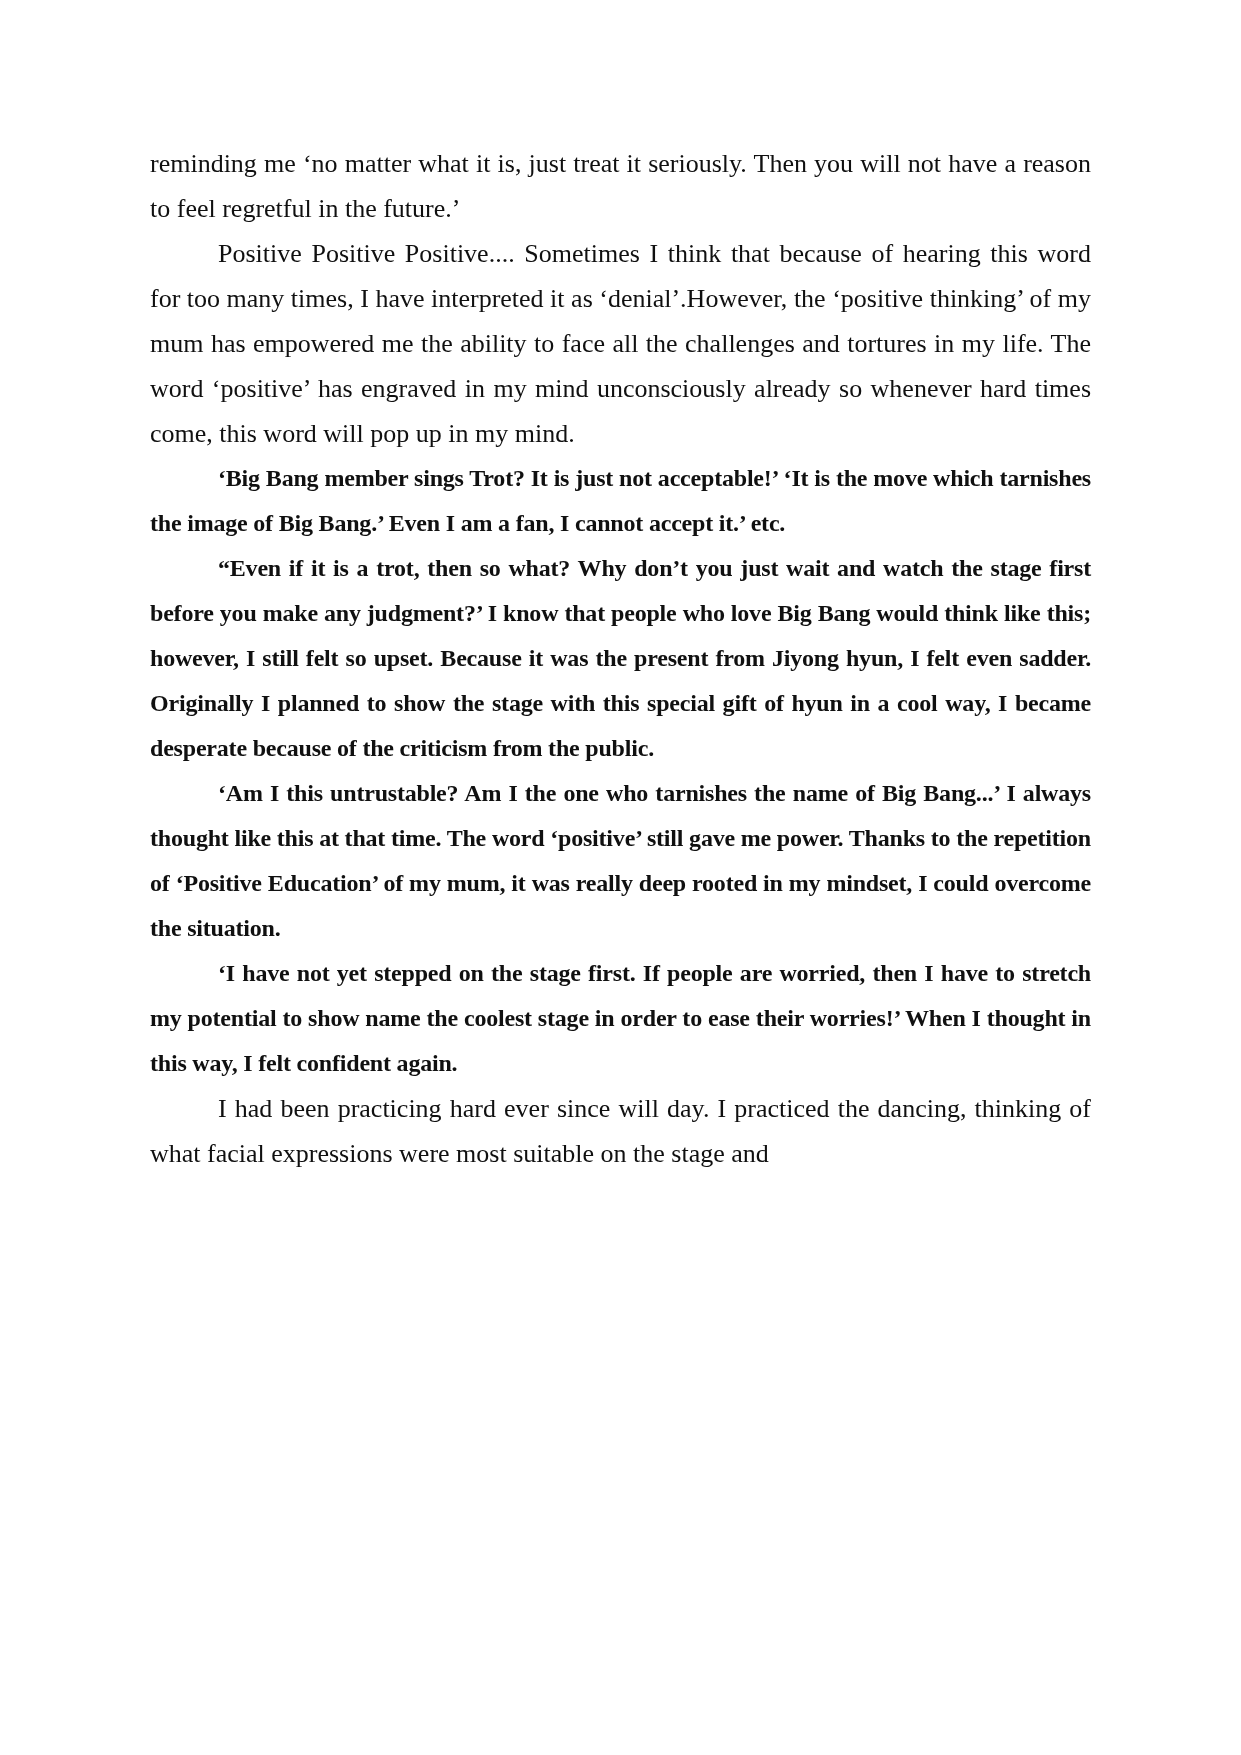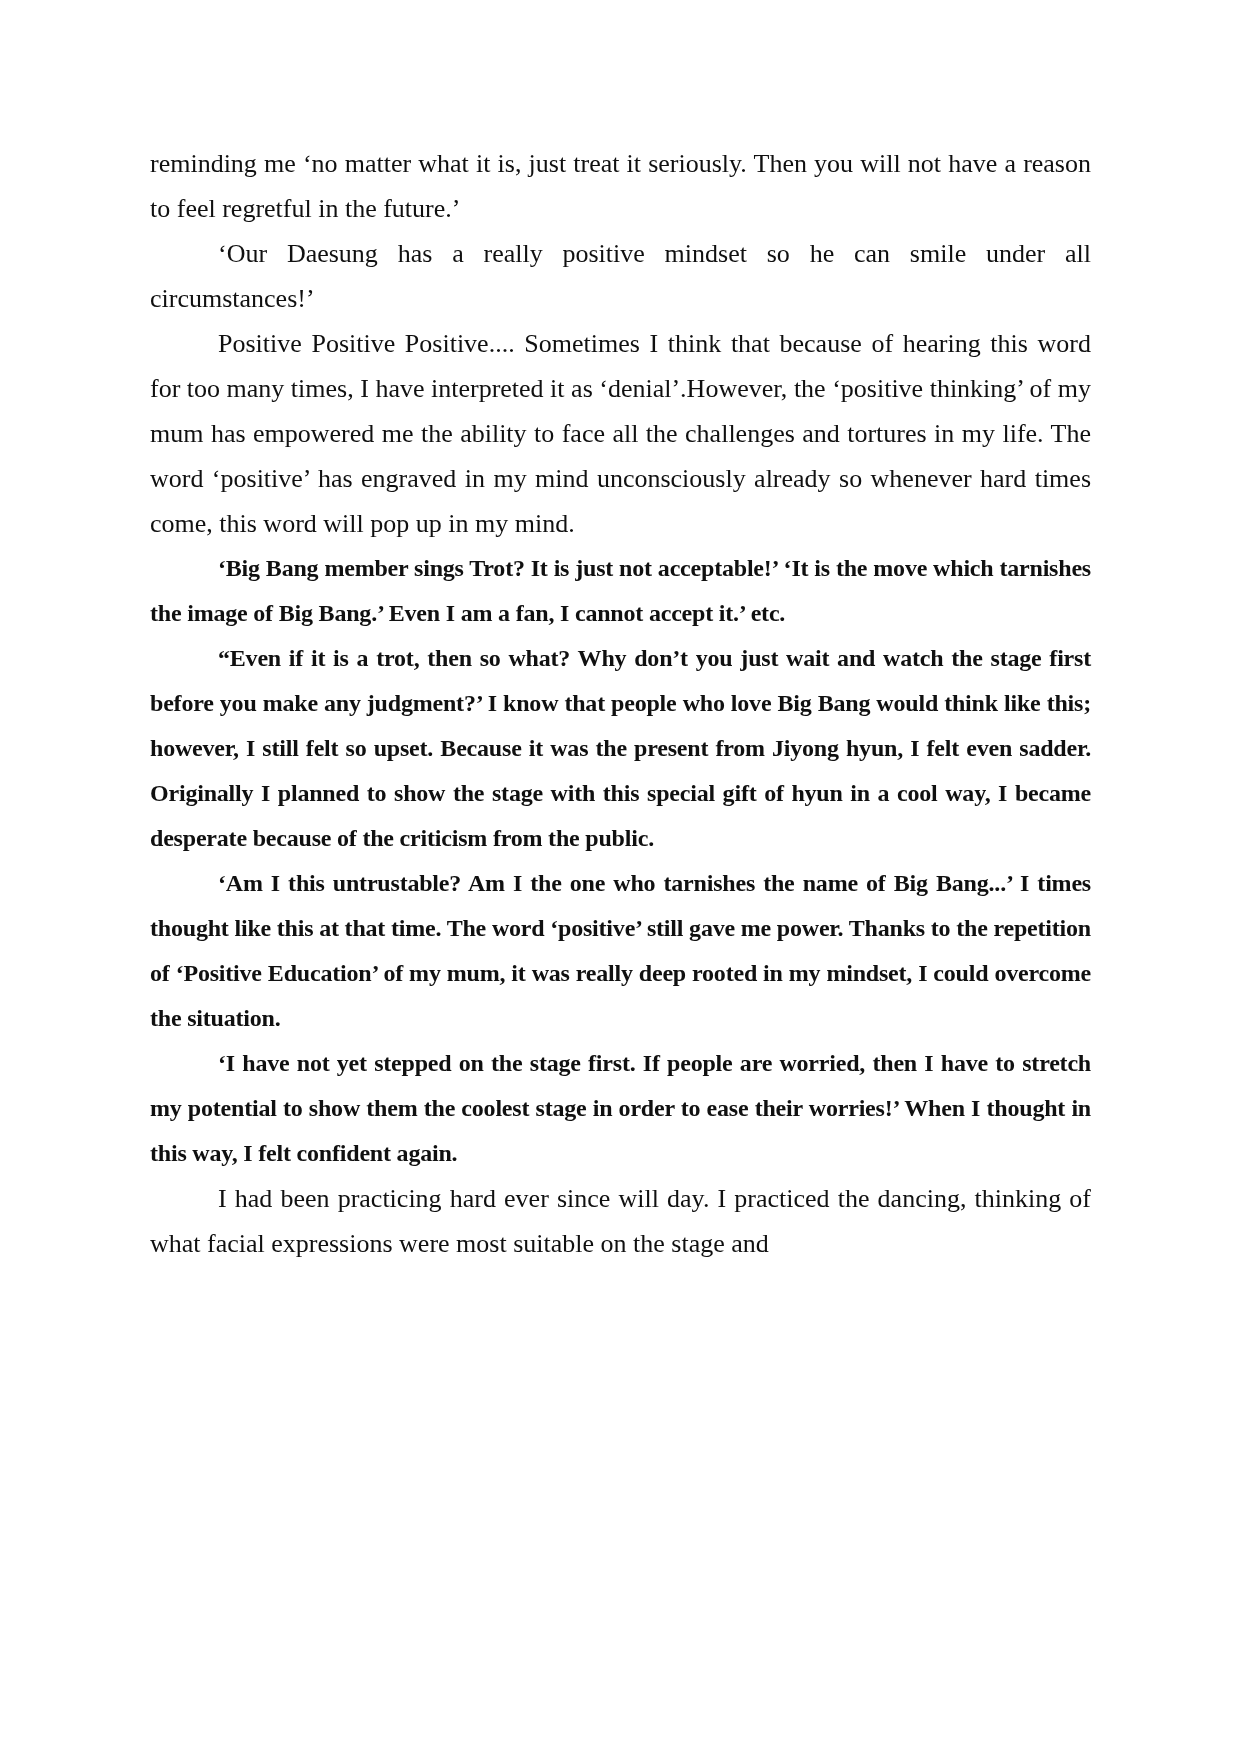--- a/index.html
+++ b/index.html
@@ -37,21 +37,20 @@
     font-size: 24px;
     letter-spacing: -0.2px;
   }
 </style>
 </head>
 <body>
 
 <div class="page" style="background: rgb(255, 255, 255);">
   <main class="text-block" style="color: rgb(16, 16, 16);">
       <p class="para">reminding me ‘no matter what it is, just treat it seriously. Then you will not have a reason to feel regretful in the future.’</p>
-      <p class="para indent">‘Our Daesung has a really positive mindset so he can smile under all circumstances!’</p>
       <p class="para indent">Positive Positive Positive.... Sometimes I think that because of hearing this word for too many times, I have interpreted it as ‘denial’.However, the ‘positive thinking’ of my mum has empowered me the ability to face all the challenges and tortures in my life.  The word ‘positive’ has engraved in my mind unconsciously already so whenever hard times come, this word will pop up in my mind.</p>
       <p class="para indent emphasis">‘Big Bang member sings Trot? It is just not acceptable!’ ‘It is the move which tarnishes the image of Big Bang.’ Even I am a fan, I cannot accept it.’ etc.</p>
       <p class="para indent emphasis">“Even if it is a trot, then so what? Why don’t you just wait and watch the stage first before you make any judgment?’ I know that people who love Big Bang would think like this; however, I still felt so upset. Because it was the present from Jiyong hyun, I felt even sadder. Originally I planned to show the stage with this special gift of hyun in a cool way, I became desperate because of the criticism from the public.</p>
-      <p class="para indent emphasis">‘Am I this untrustable? Am I the one who tarnishes the name of Big Bang...’ I times thought like this at that time. The word ‘positive’ still gave me power. Thanks to the repetition of ‘Positive Education’ of my mum, it was really deep rooted in my mindset, I could overcome the situation.</p>
-      <p class="para indent emphasis">‘I have not yet stepped on the stage first. If people are worried, then I have to stretch my potential to show them the coolest stage in order to ease their worries!’ When I thought in this way, I felt confident again.</p>
+      <p class="para indent emphasis">‘Am I this untrustable? Am I the one who tarnishes the name of Big Bang...’ I always thought like this at that time. The word ‘positive’ still gave me power. Thanks to the repetition of ‘Positive Education’ of my mum, it was really deep rooted in my mindset, I could overcome the situation.</p>
+      <p class="para indent emphasis">‘I have not yet stepped on the stage first. If people are worried, then I have to stretch my potential to show name the coolest stage in order to ease their worries!’ When I thought in this way, I felt confident again.</p>
       <p class="para indent">I had been practicing hard ever since will day. I practiced the dancing, thinking of what facial expressions were  most suitable on the stage and</p>
     </main>
 </div>
 
 </body></html>

